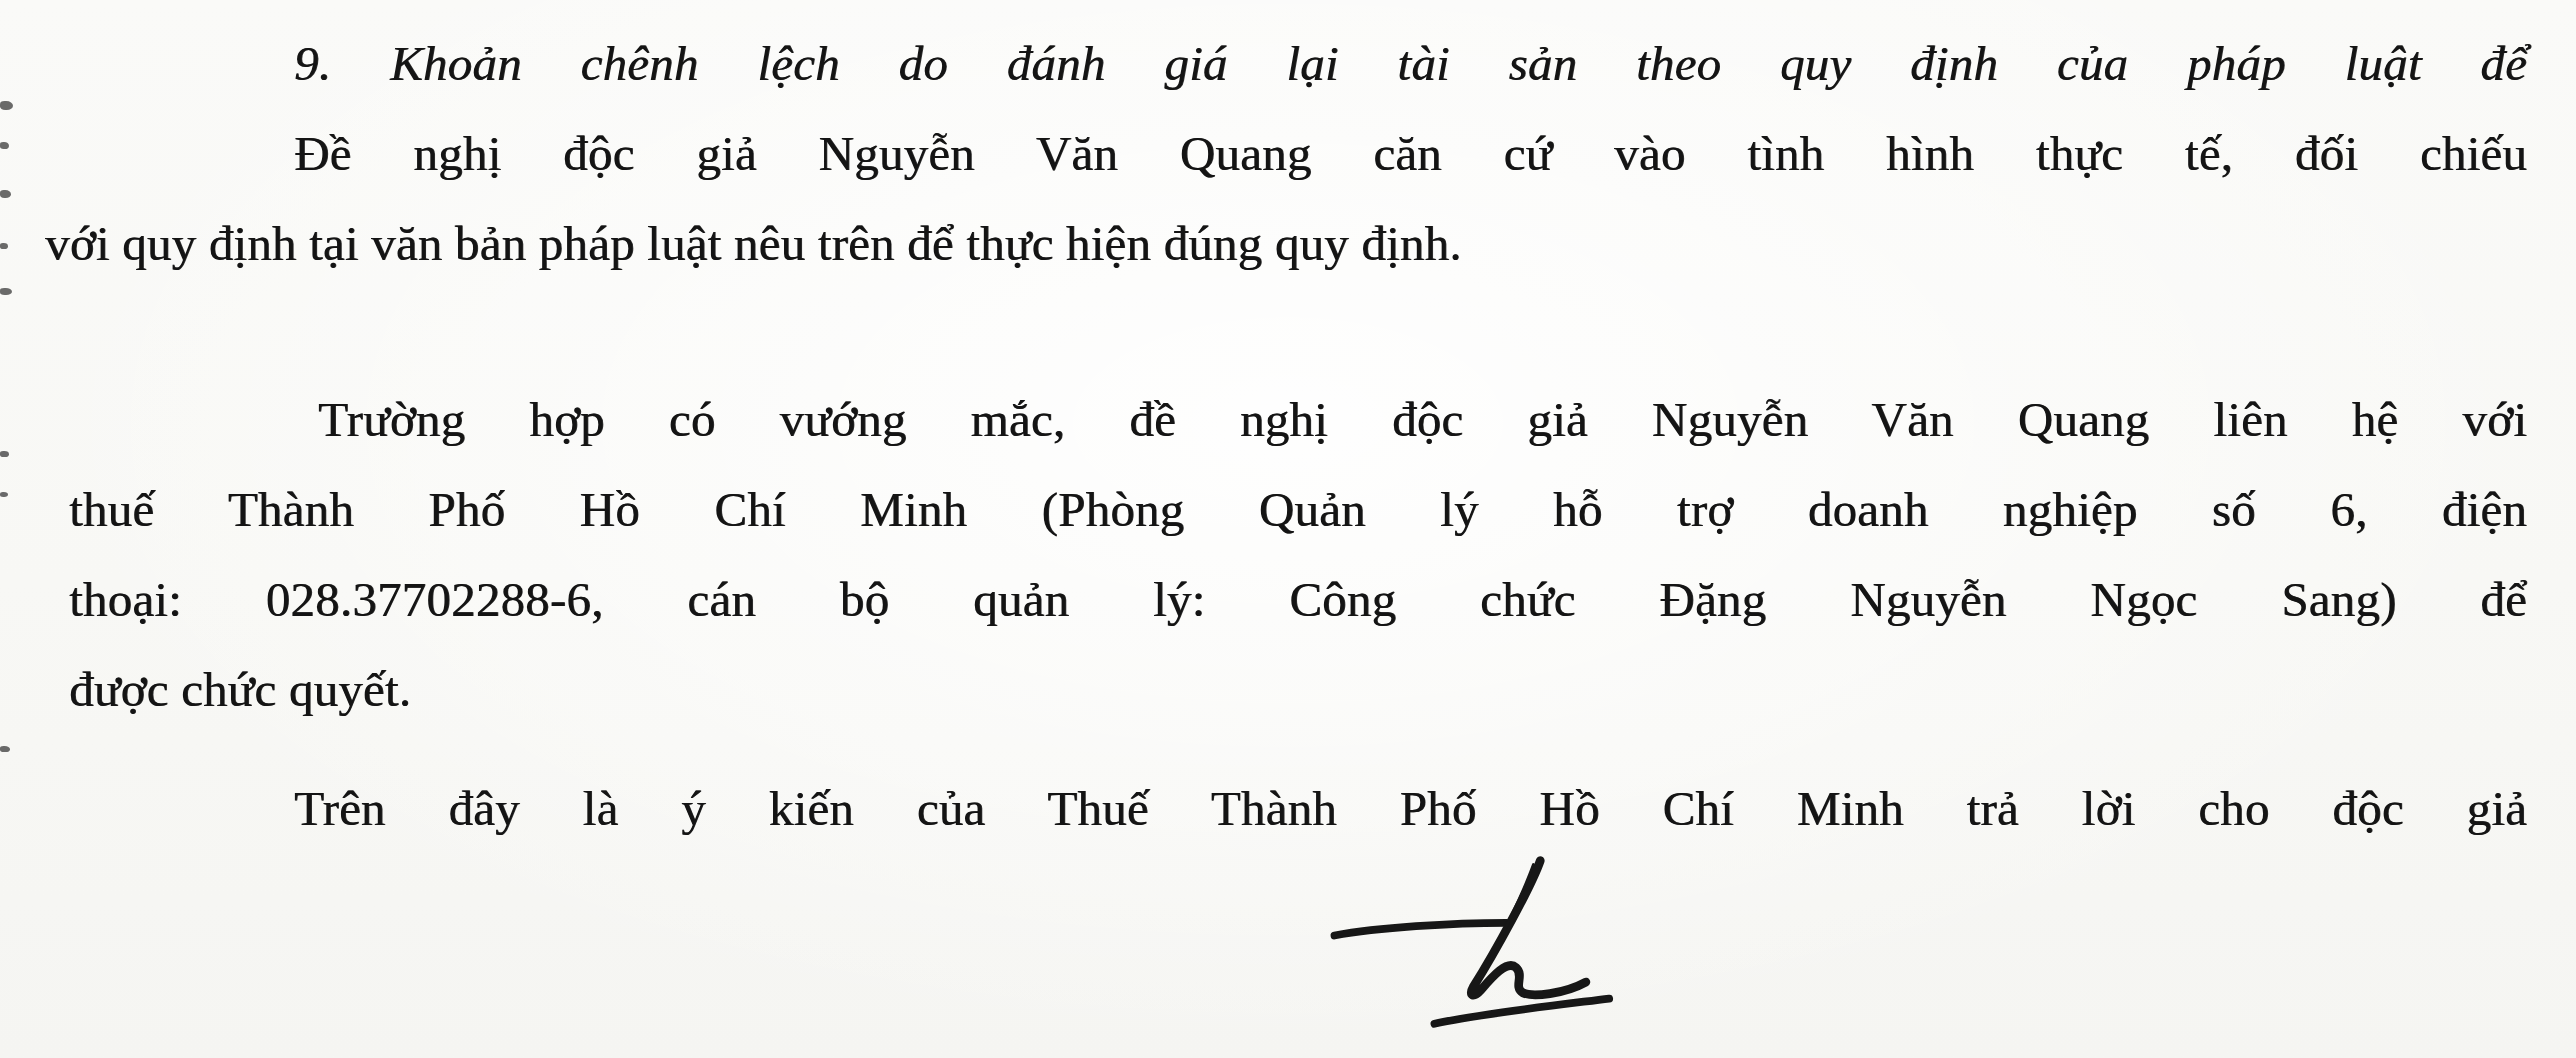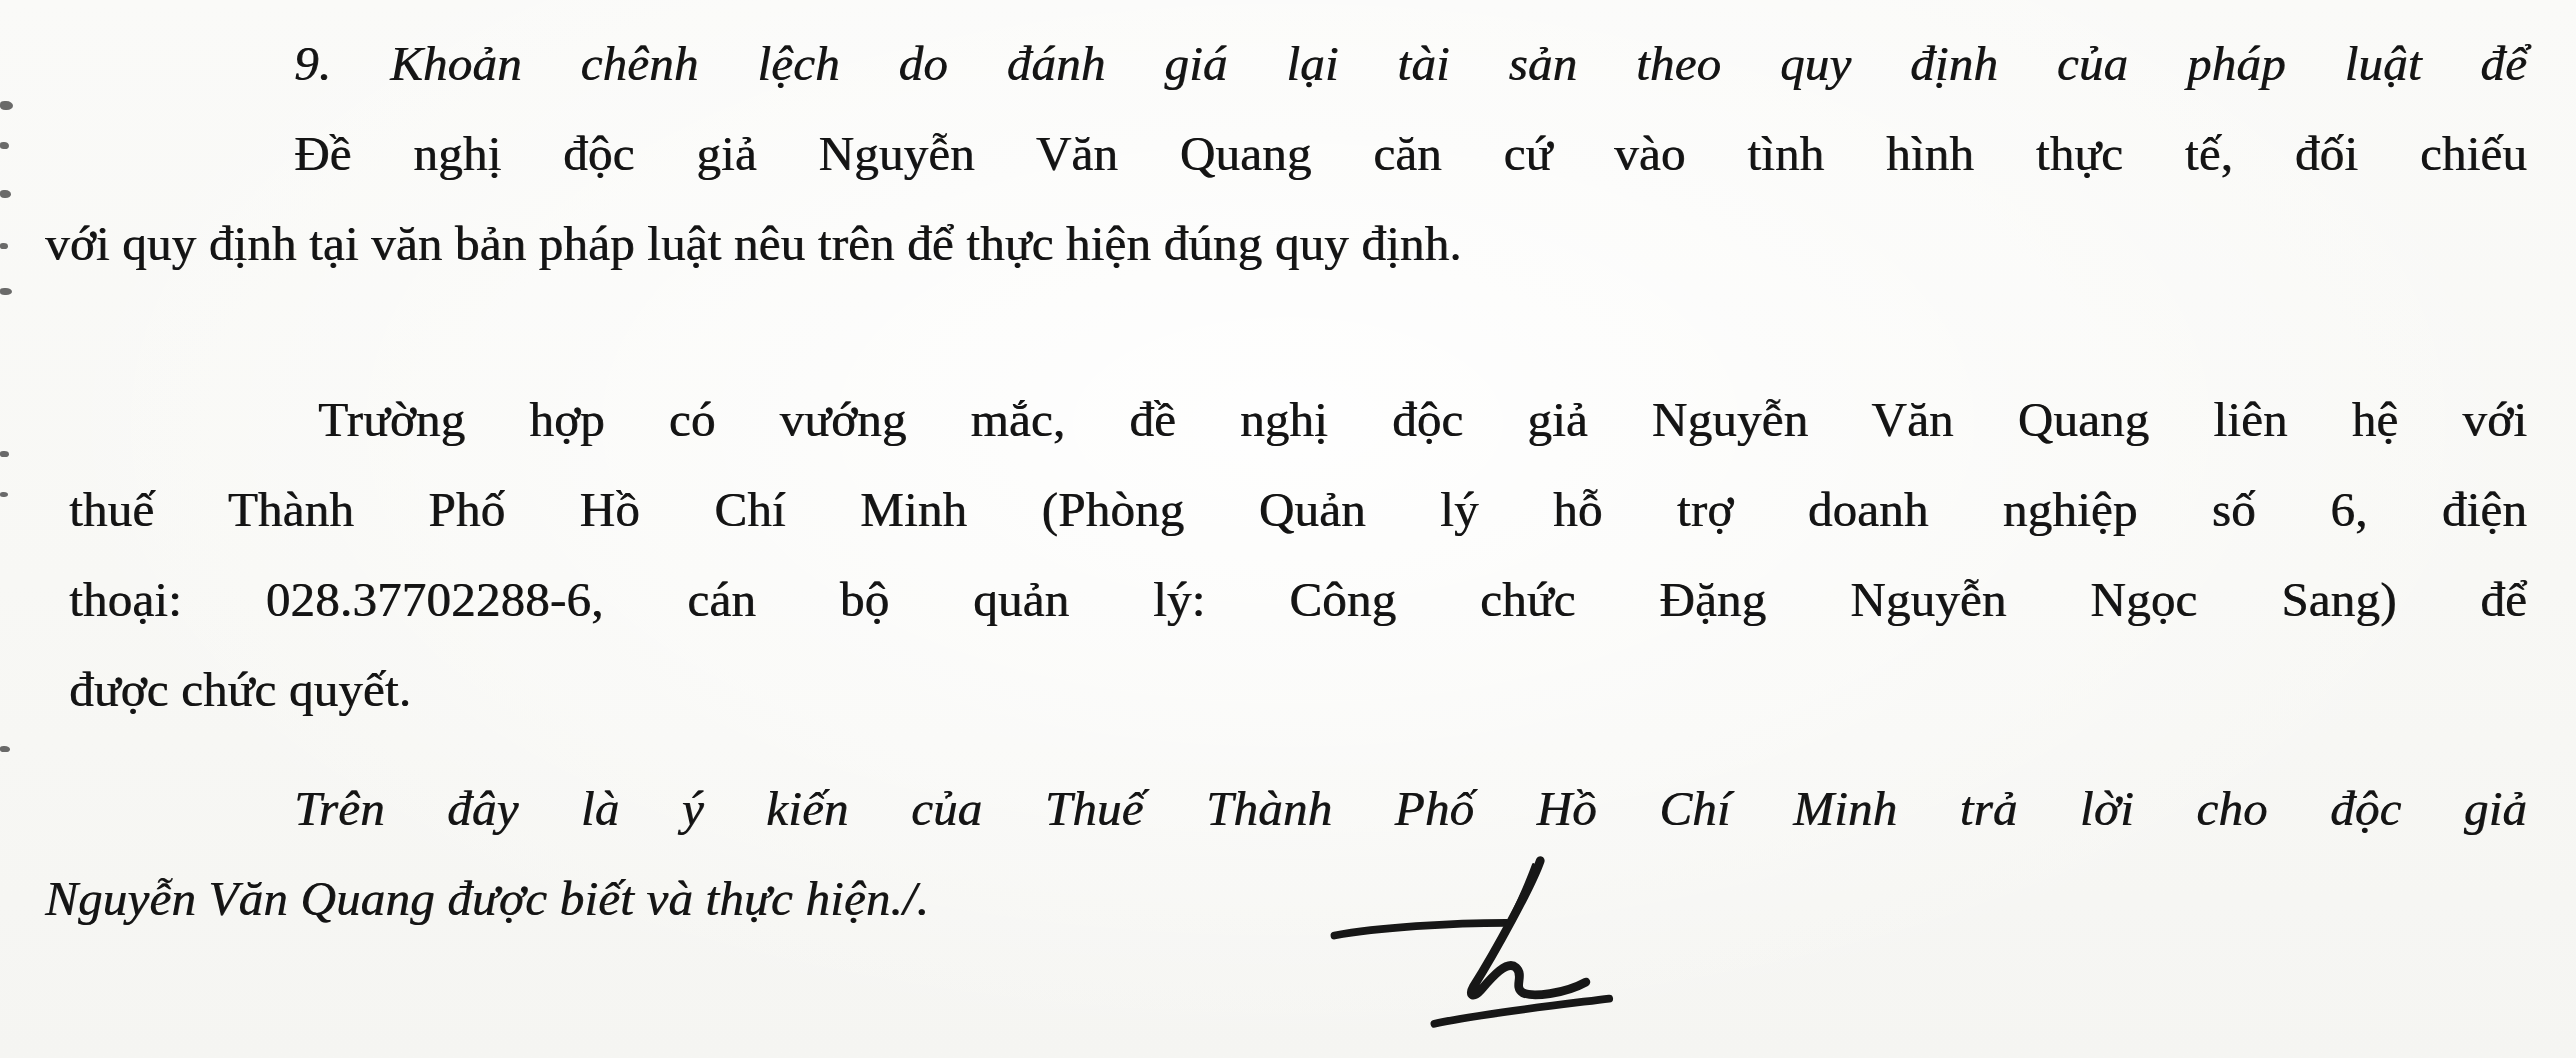--- a/index.html
+++ b/index.html
@@ -36,21 +36,21 @@
     text-align: justify;
     text-align-last: justify;
   }
   .indent {
     text-indent: 249px;
   }
   .italic {
     font-style: italic;
   }
   .gap-lg { margin-top: 86px; margin-left: 24px; }
-  .gap-sm { margin-top: 29px; font-style: italic; }
+  .gap-sm { margin-top: 29px; }
 
   .signature {
     position: absolute;
     left: 1310px;
     top: 851px;
     width: 311px;
     height: 199px;
     pointer-events: none;
   }
   .signature svg { width: 100%; height: 100%; }
@@ -84,21 +84,20 @@
 
   <div class="gap-lg">
     <div class="doc-line indent justify">Trường hợp có vướng mắc, đề nghị độc giả Nguyễn Văn Quang liên hệ với</div>
     <div class="doc-line justify">thuế Thành Phố Hồ Chí Minh (Phòng Quản lý hỗ trợ doanh nghiệp số 6, điện</div>
     <div class="doc-line justify">thoại: 028.37702288-6, cán bộ quản lý: Công chức Đặng Nguyễn Ngọc Sang) để</div>
     <div class="doc-line">được chức quyết.</div>
   </div>
 
   <div class="gap-sm">
     <div class="doc-line indent justify">Trên đây là ý kiến của Thuế Thành Phố Hồ Chí Minh trả lời cho độc giả</div>
-    <div class="doc-line">Nguyễn Văn Quang được biết và thực hiện./.</div>
   </div>
 
   <div class="signature">
     <svg viewBox="0 0 320 205" xmlns="http://www.w3.org/2000/svg" aria-hidden="true">
 
       <path d="M 25 87 C 70 79 145 74 202 74" stroke-width="8"></path>
 
       <path d="M 237 10 C 228 36 190 105 168 140
                C 163 149 168 152 176 143
                C 188 129 203 112 212 120

